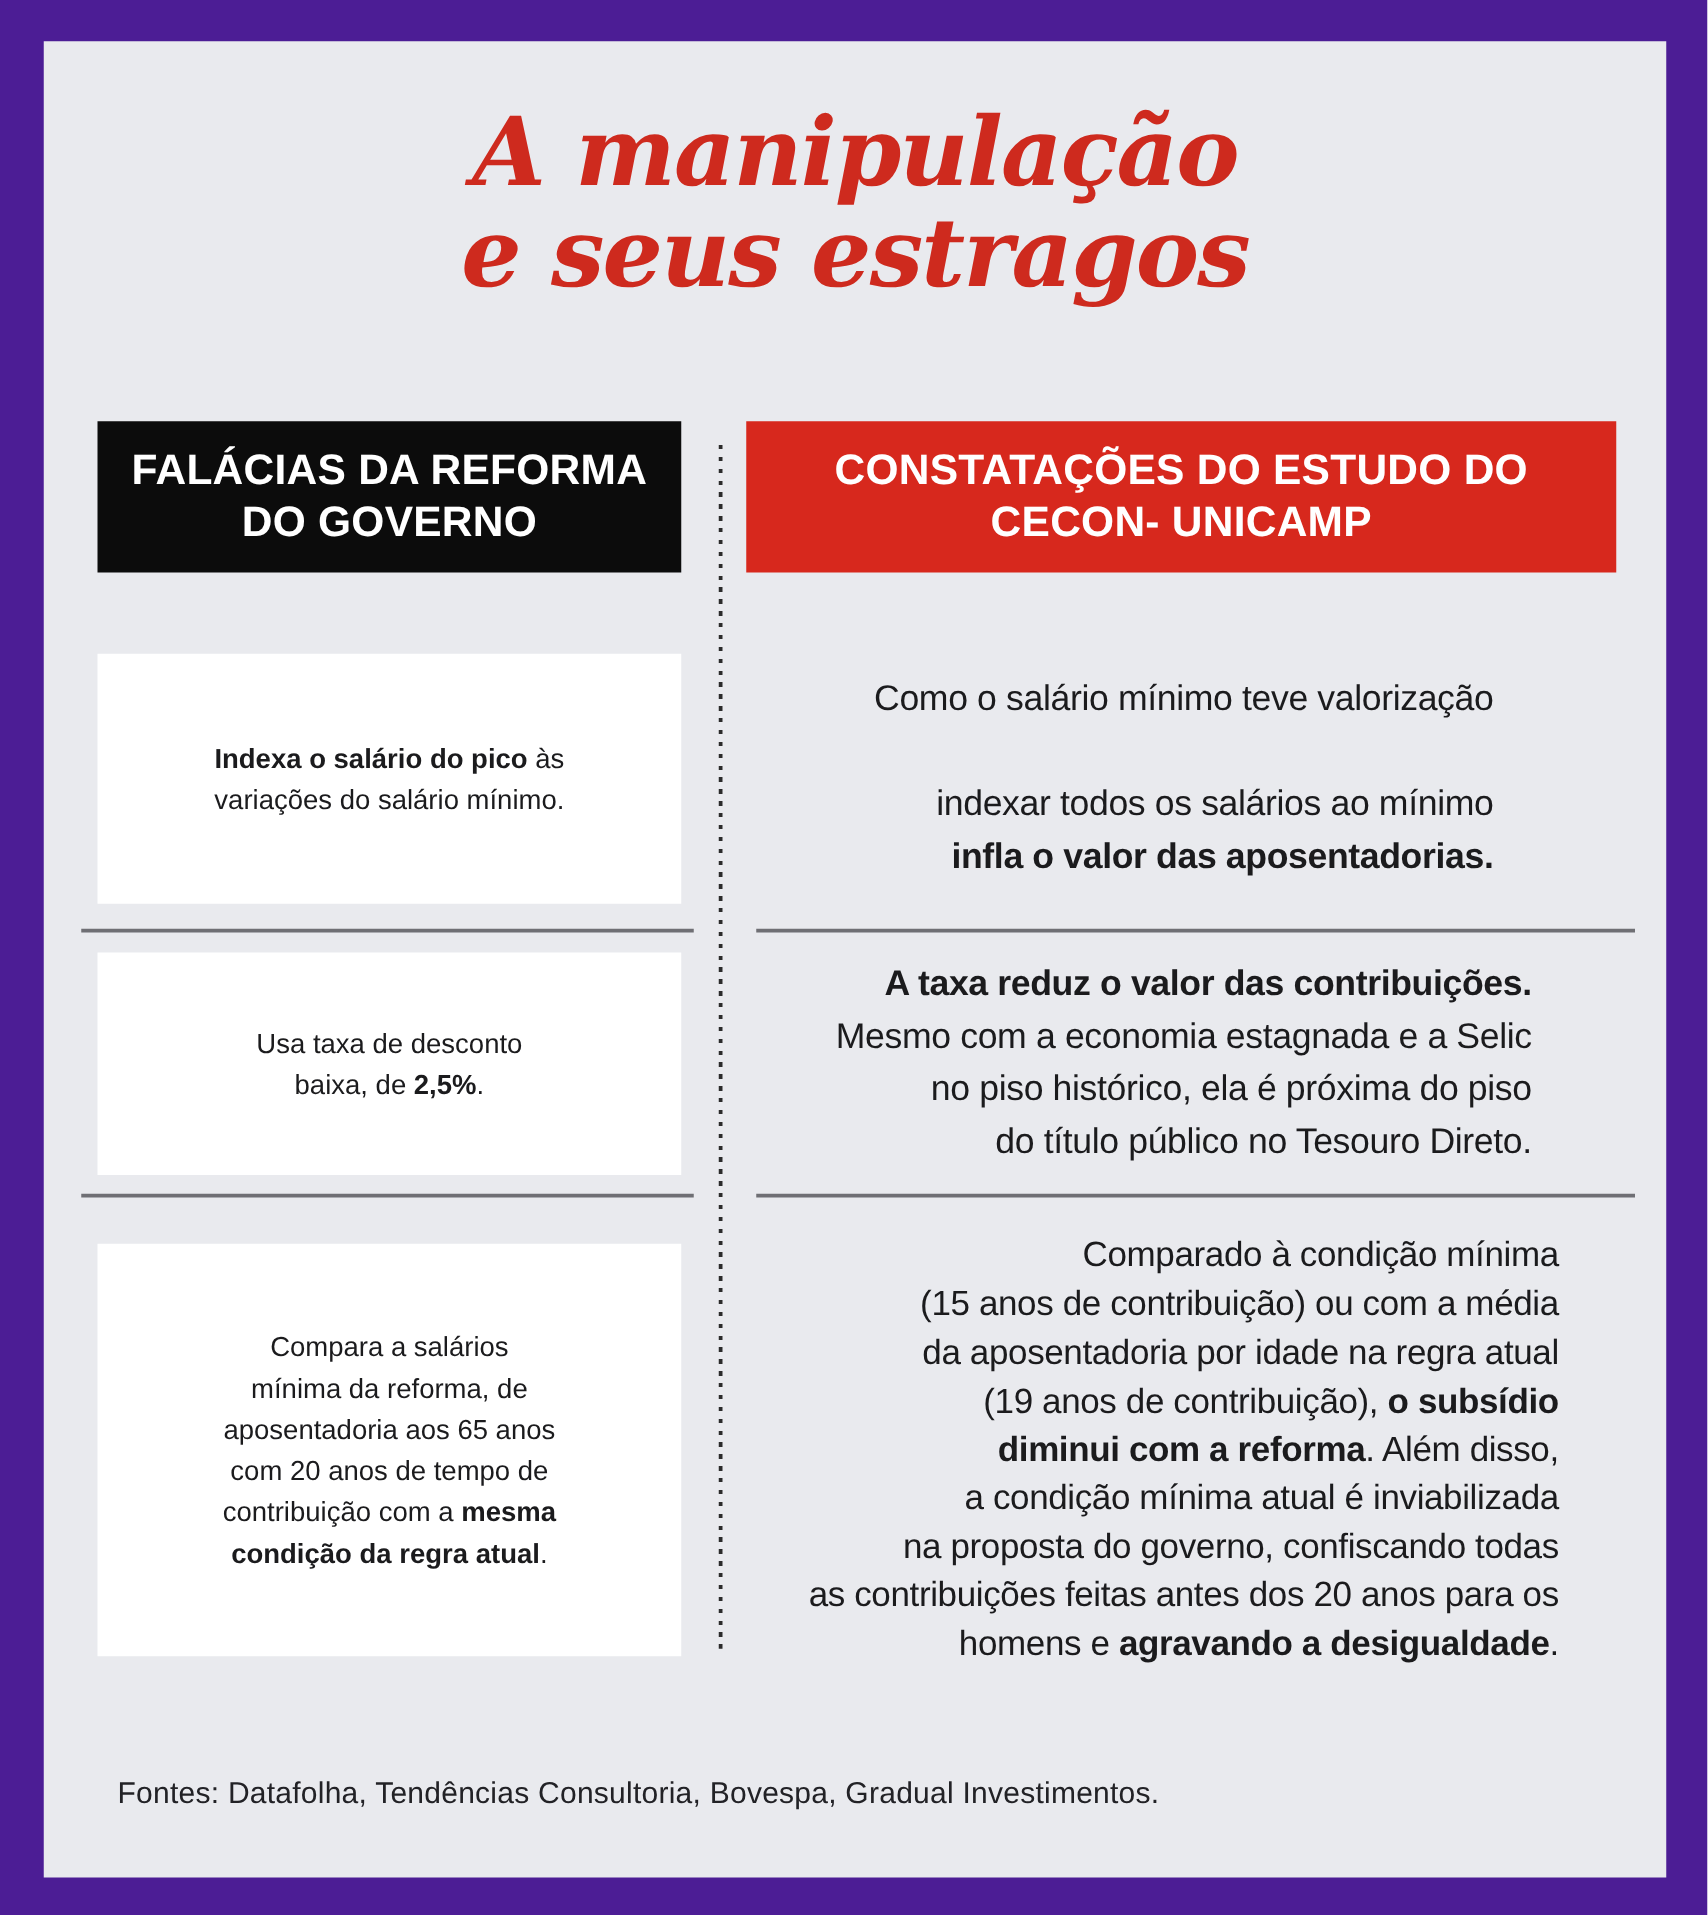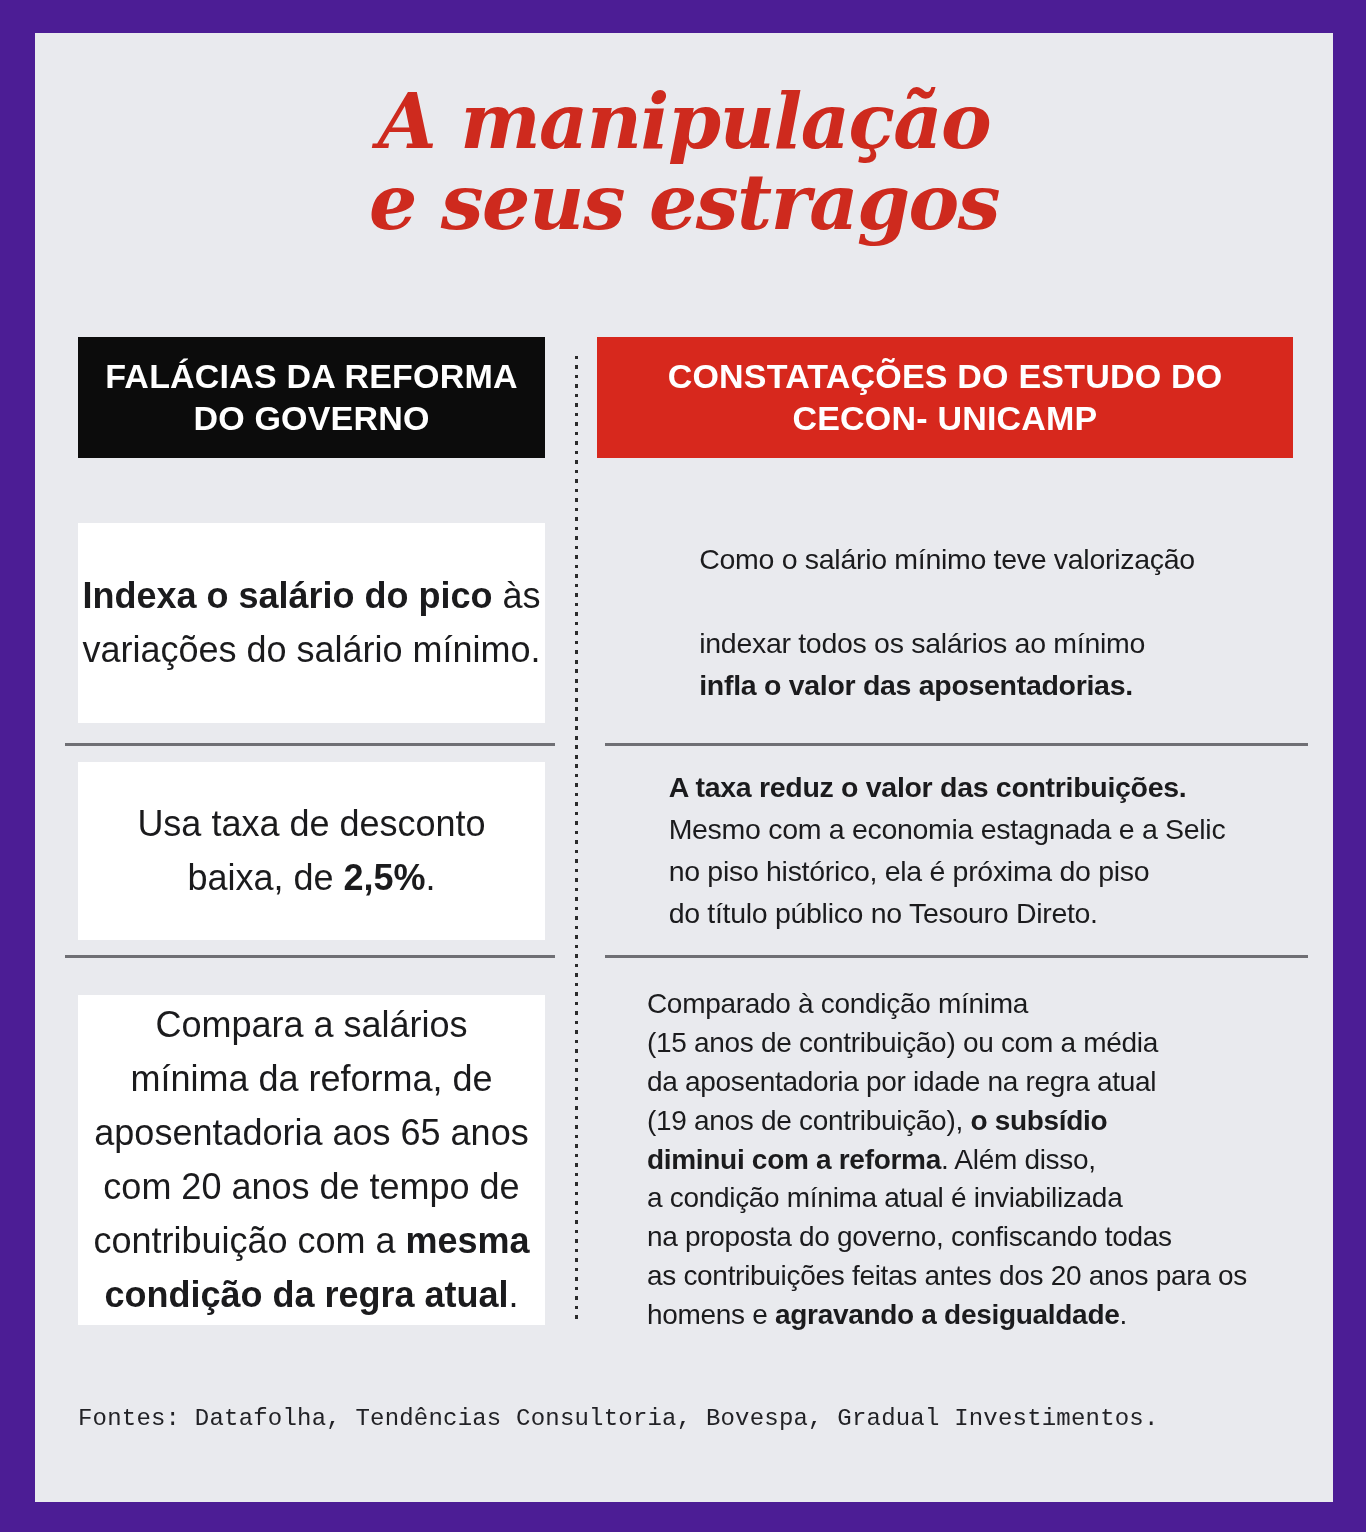--- a/index.html
+++ b/index.html
@@ -19,33 +19,33 @@
   .dotted{position:absolute;left:540px;top:323px;width:3px;height:963px;
           background-image:repeating-linear-gradient(to bottom,#2b2b2b 0 3.5px,rgba(0,0,0,0) 3.5px 9.5px);}
 
   .row{position:absolute;left:0;width:100%;}
   .row-1{top:490px;height:200px;}
   .row-2{top:729px;height:178px;}
   .row-3{top:962px;height:330px;}
   .card{position:absolute;left:43px;top:0;width:467px;height:100%;background:#ffffff;
         display:flex;align-items:center;justify-content:center;text-align:center;}
   .finding{position:absolute;left:562px;top:0;width:700px;height:100%;
-        display:flex;align-items:center;justify-content:center;text-align:left;}
-  .card-text{margin:0;font-size:36px;line-height:1.5;color:#1b1b1d;}
+        display:flex;align-items:center;justify-content:center;text-align:right;}
+  .card-text{margin:0;font-size:22px;line-height:1.5;color:#1b1b1d;}
   .finding-text{margin:0;font-size:28.5px;line-height:1.47;color:#1b1b1d;letter-spacing:-0.3px;}
   .row-3 .finding-text{font-size:28px;line-height:1.39;}
   .card-text b,.finding-text b{font-weight:bold;}
 
   .hdiv{position:absolute;height:3px;background:#6f6f74;}
   .hdiv-l1{left:30px;top:710px;width:490px;}
   .hdiv-r1{left:570px;top:710px;width:703px;}
   .hdiv-l2{left:30px;top:922px;width:490px;}
   .hdiv-r2{left:570px;top:922px;width:703px;}
 
-  .footer{position:absolute;left:43px;top:1372px;margin:0;font-size:24px;color:#222226;letter-spacing:0.2px;font-family:Liberation Mono, monospace;}
+  .footer{position:absolute;left:43px;top:1372px;margin:16px;font-size:24px;color:#222226;letter-spacing:0.2px;}
 </style>
 </head>
 <body>
 
 <div class="canvas">
   <div class="panel">
 
     <h1 class="title"><span>A manipulação</span><br><span>e seus estragos</span></h1>
 
     <div class="header header-right">

